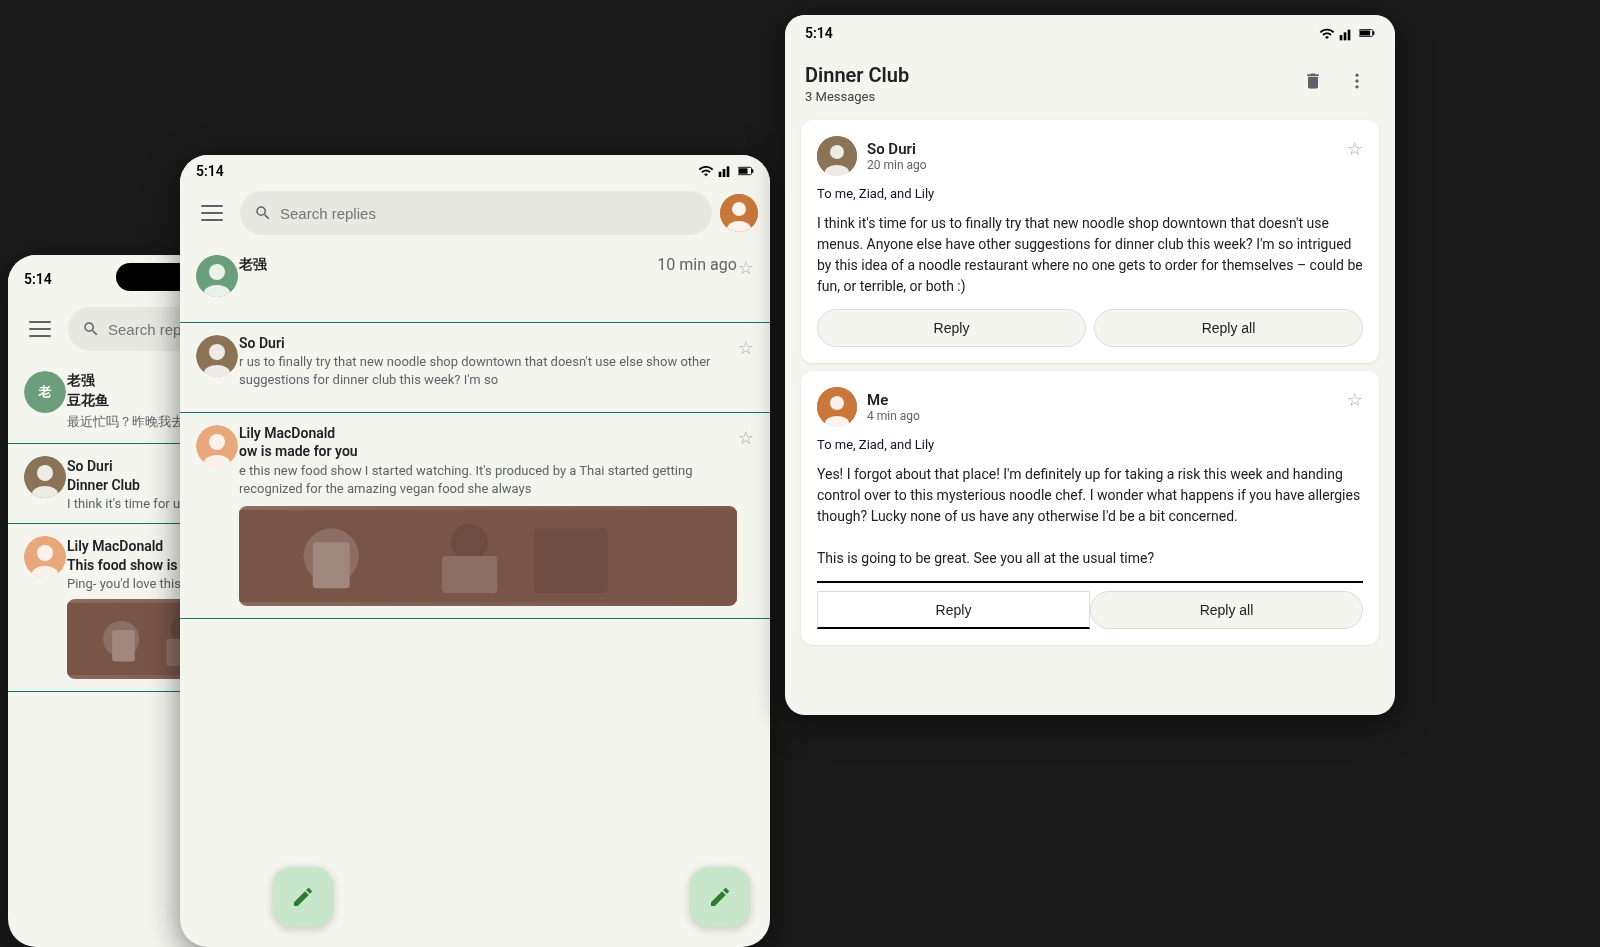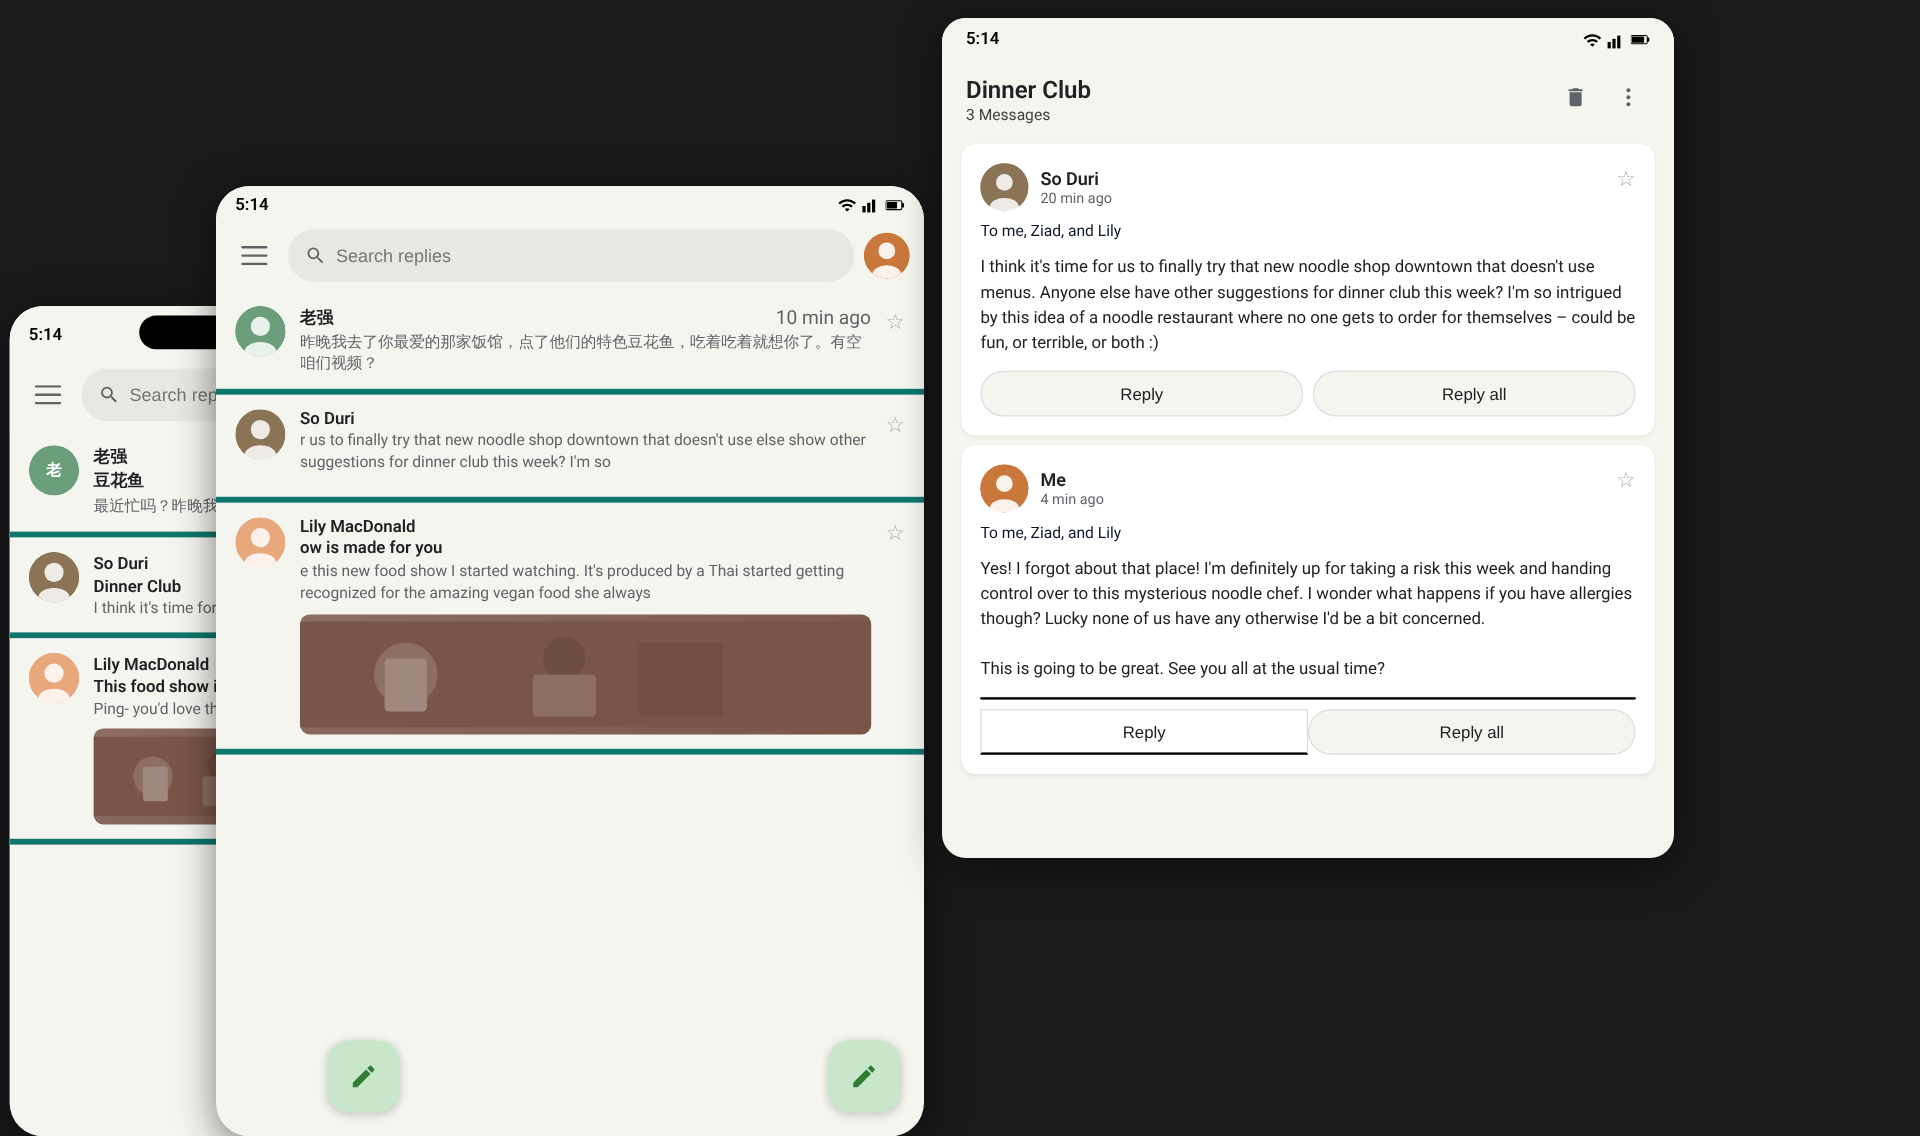--- a/index.html
+++ b/index.html
@@ -133,23 +133,23 @@
       box-shadow: 0 2px 8px rgba(0,0,0,0.2);
       z-index: 10;
     }
 
     
     .email-list { overflow-y: auto; flex: 1; }
     .email-item {
       display: flex;
       align-items: flex-start;
       padding: 12px 16px;
-      gap: 12px;
+      gap: 1px;
       cursor: pointer;
-      border-bottom: 5px solid #0f766e;
+      border-bottom: 1px solid #0f766e;
       background: #f5f5f0;
     }
     .email-avatar {
       width: 42px; height: 42px;
       border-radius: 50%;
       flex-shrink: 0;
       overflow: hidden;
     }
     .email-avatar-img {
       width: 100%; height: 100%;
@@ -431,21 +431,20 @@
               <circle cx="21" cy="17" r="8" fill="#fff" opacity="0.85"></circle>
               <ellipse cx="21" cy="38" rx="13" ry="8" fill="#fff" opacity="0.85"></ellipse>
             </svg>
         </div>
       </div>
       <div class="email-content">
         <div class="email-header">
           <span class="email-sender">老强</span>
           <span class="email-time">10 min ago</span>
         </div>
-        <div class="email-preview" style="white-space:normal;">昨晚我去了你最爱的那家饭馆，点了他们的特色豆花鱼，吃着吃着就想你了。有空咱们视频？</div>
       </div>
       <span class="email-star">☆</span>
     </div>
 
     <div class="email-item" style="min-height:90px;">
       <div class="email-avatar">
         <svg width="42" height="42" viewBox="0 0 42 42">
             <circle cx="21" cy="21" r="21" fill="#8b7355"></circle>
             <circle cx="21" cy="17" r="8" fill="#fff" opacity="0.85"></circle>
             <ellipse cx="21" cy="38" rx="13" ry="8" fill="#fff" opacity="0.85"></ellipse>

